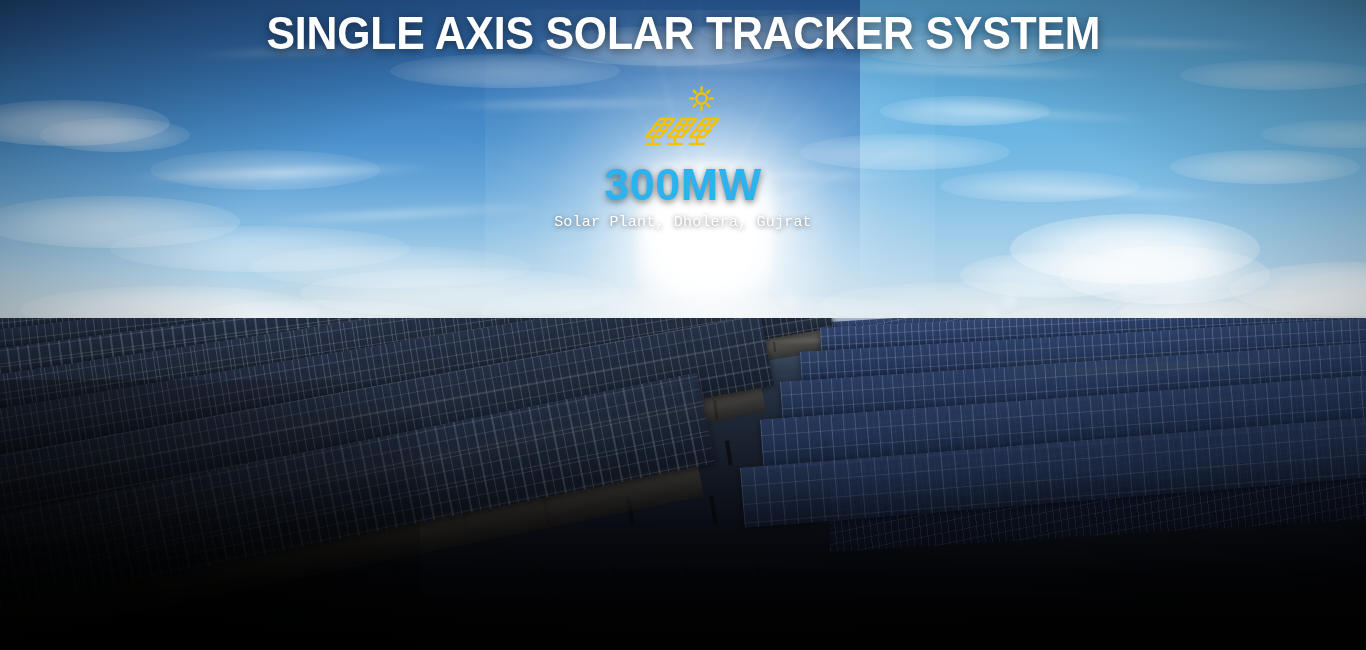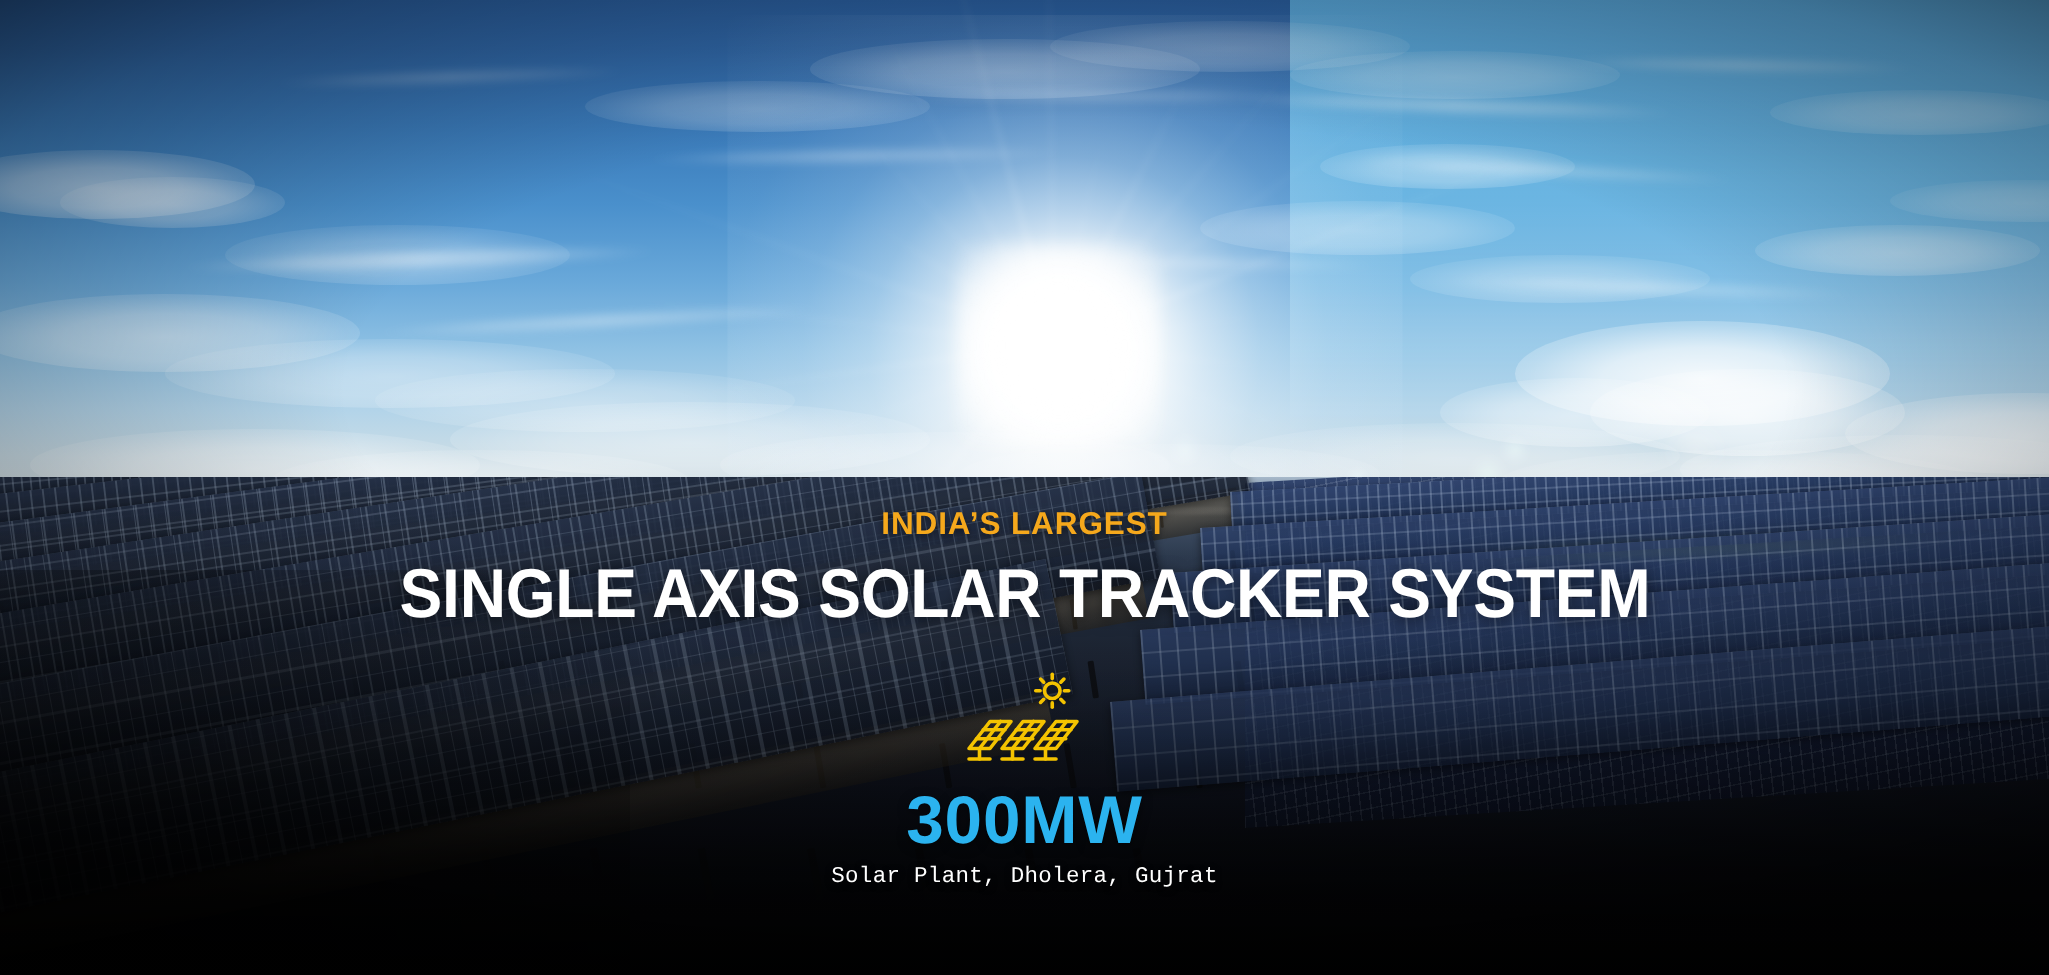--- a/index.html
+++ b/index.html
@@ -428,21 +428,20 @@
         <div class="panel-row" style="left: 740px; top: 150px; width: 640px; height: 60px; transform: rotate(-4.6deg); transform-origin: 0px 0px; background-size: 13.4px 100%, 100% 18.6px, 100% 100%; opacity: 0.8; background-image: repeating-linear-gradient(90deg, rgba(180, 198, 222, 0.34) 0px, rgba(180, 198, 222, 0.34) 1px, rgba(0, 0, 0, 0) 1px, rgba(0, 0, 0, 0) 13.4px), repeating-linear-gradient(0deg, rgba(180, 198, 222, 0.24) 0px, rgba(180, 198, 222, 0.24) 1px, rgba(0, 0, 0, 0) 1px, rgba(0, 0, 0, 0) 18.6px), linear-gradient(rgb(49, 69, 111) 0%, rgb(38, 58, 96) 55%, rgb(26, 40, 69) 100%);"></div>
       </div>
 
   </div>
 
   <div class="left-dark"></div>
   <div class="vignette"></div>
 
   <div class="content">
 
-    <div class="eyebrow">INDIA’S LARGEST</div>
 
     <div class="headline">SINGLE AXIS SOLAR TRACKER SYSTEM</div>
 
     <div class="badge">
 
       <svg class="badge-icon" viewBox="0 0 86 66" fill="none" stroke="#f4c300" stroke-width="2.4" stroke-linecap="round" stroke-linejoin="round">
 
         <circle cx="61.5" cy="12.5" r="5.2"></circle>
         <line x1="61.5" y1="1.5" x2="61.5" y2="4.4"></line>
         <line x1="61.5" y1="20.6" x2="61.5" y2="23.5"></line>

